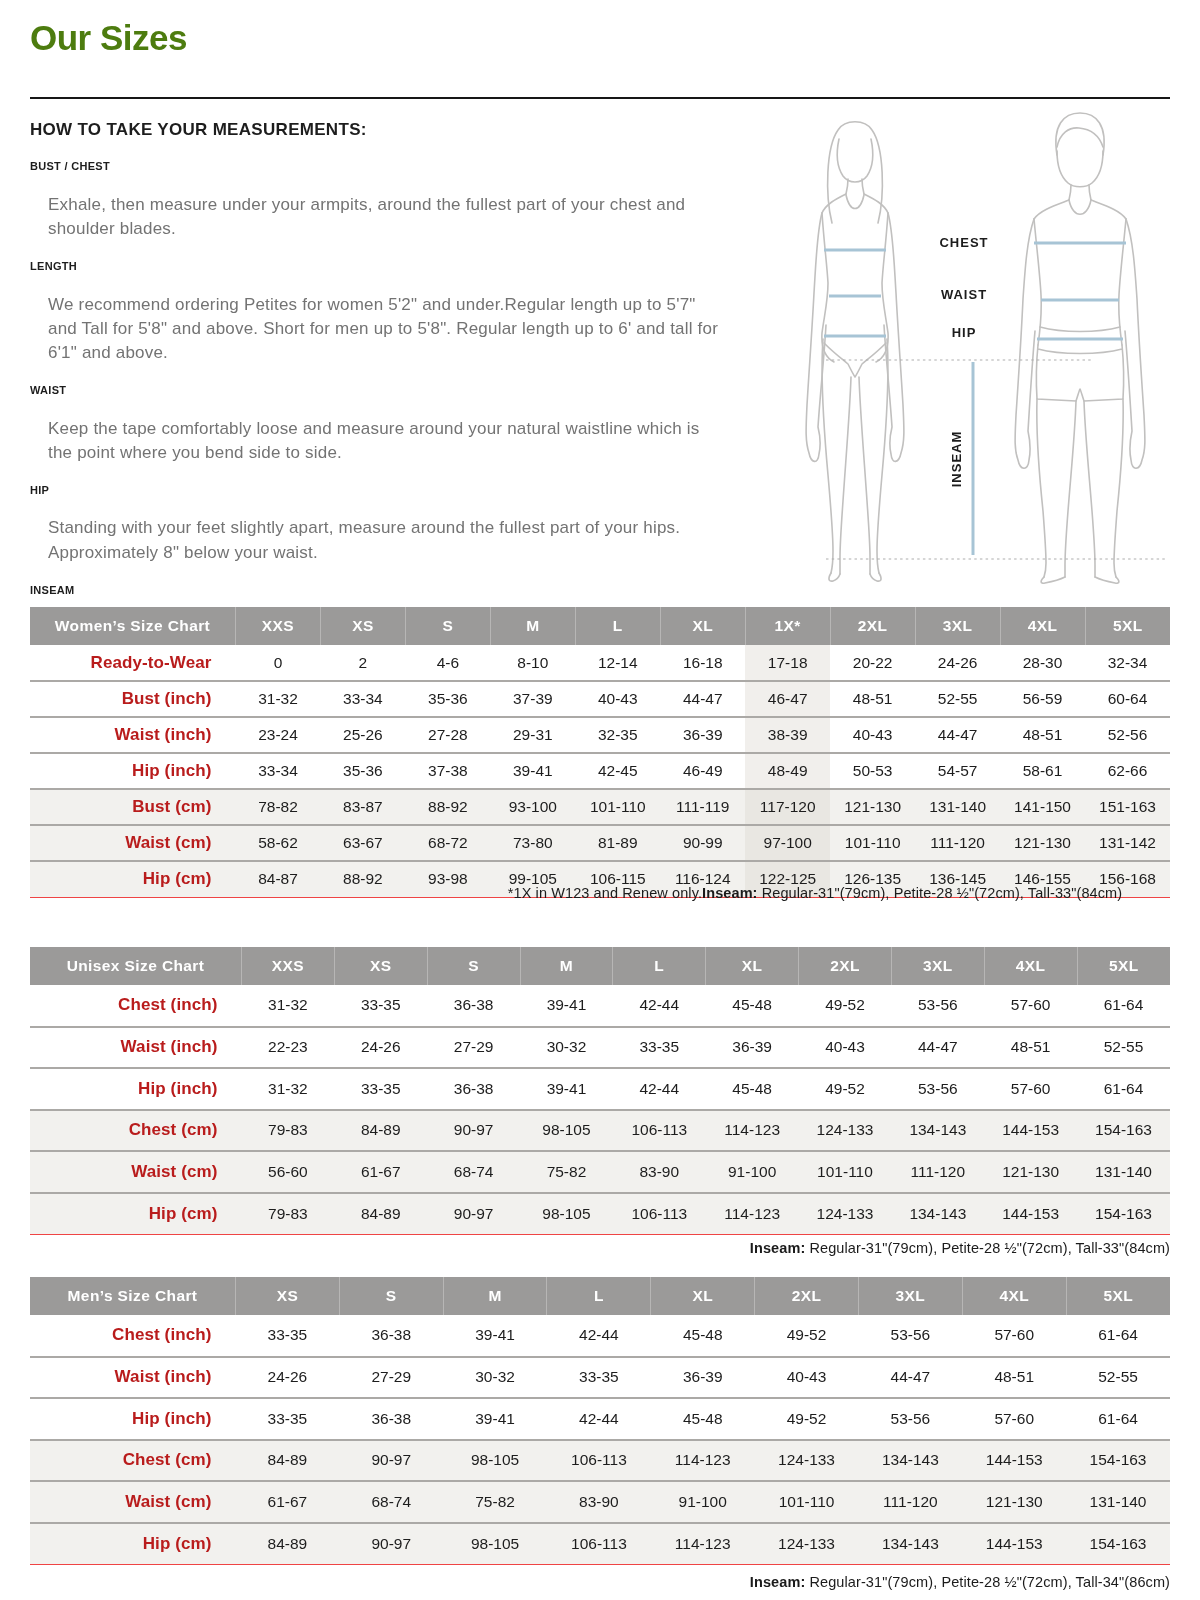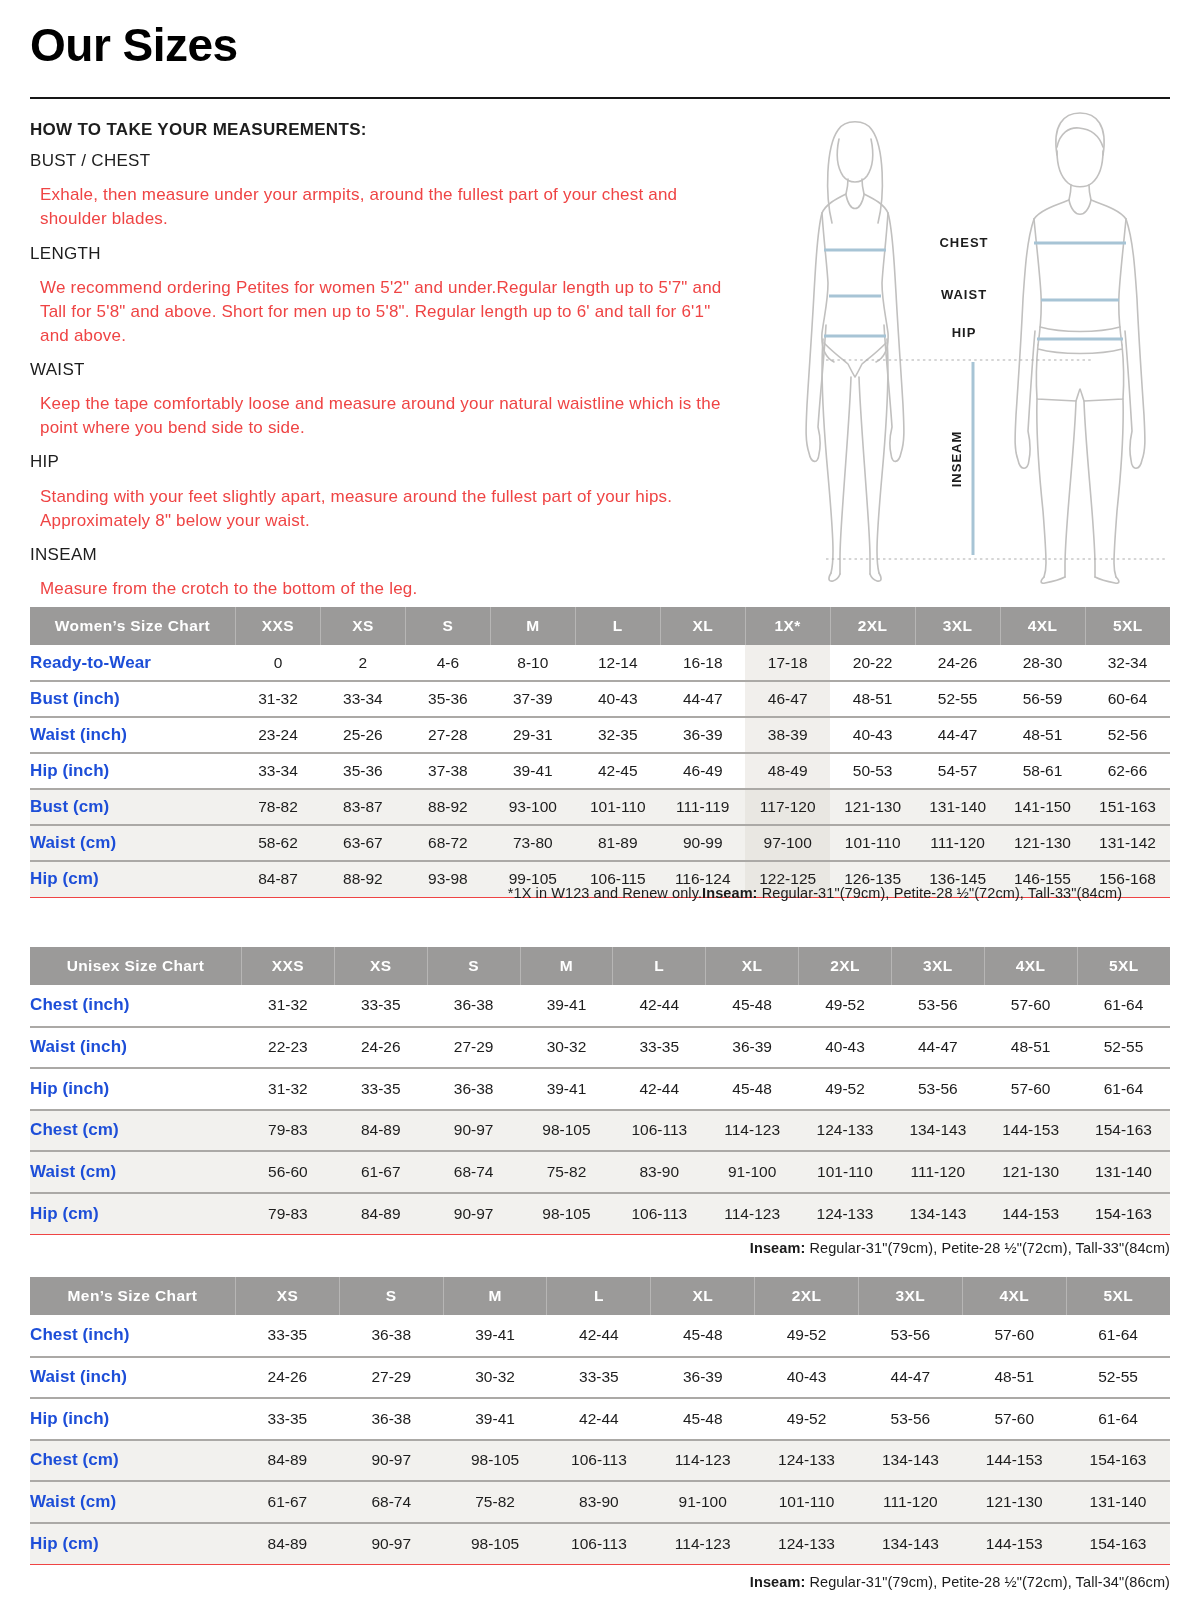--- a/index.html
+++ b/index.html
@@ -1,38 +1,38 @@
 <!DOCTYPE html>
 <html><head>
 <meta charset="utf-8">
 <style>
   html,body{margin:0;padding:0;background:#ffffff;}
   #page{
     position:relative;width:1200px;height:1600px;background:#fff;
     font-family:"Liberation Sans","DejaVu Sans",sans-serif;color:#1d1d1d;overflow:hidden;
   }
   
-  .title{position:absolute;left:30px;top:18px;font-size:46px;font-weight:700;letter-spacing:-.5px;color:#000000;margin:0;}
+  .title{position:absolute;left:30px;top:18px;font-size:35px;font-weight:700;letter-spacing:-.5px;color:#4d7c0f;margin:0;}
   .title-rule{position:absolute;left:30px;top:97px;width:1140px;height:2px;background:#171717;}
   
   .instructions{position:absolute;left:30px;top:118px;width:712px;font-size:17px;line-height:1.42;letter-spacing:.2px;}
   .ins-heading{font-size:17px;font-weight:700;margin:0 0 6px 0;letter-spacing:.3px;}
-  .ins-title{font-size:17px;font-weight:400;margin:7px 0 3px 0;letter-spacing:.3px;}
-  .ins-body{margin:10px;color:#ef4444;}
+  .ins-title{font-size:11px;font-weight:700;margin:17px 0 3px 0;letter-spacing:.3px;}
+  .ins-body{margin:18px;color:#737373;}
   
   .diagram{position:absolute;left:780px;top:103px;width:395px;height:487px;}
   .fig-line{fill:none;stroke:#c1c0bf;stroke-width:1.6;stroke-linecap:round;stroke-linejoin:round;}
   .measure{stroke:#a7c4d5;stroke-width:3;stroke-linecap:butt;}
   .dashed{stroke:#aeaeae;stroke-width:1.2;stroke-dasharray:2.5 3.2;fill:none;}
   .diag-label{font-family:"Liberation Sans","DejaVu Sans",sans-serif;font-size:13px;font-weight:700;fill:#1c1c1c;letter-spacing:1px;}
   
   table.size-table{position:absolute;left:30px;width:1140px;border-collapse:collapse;table-layout:fixed;}
   table.size-table thead th{background:#9b9a99;color:#ffffff;font-size:15.5px;font-weight:700;letter-spacing:.4px;height:38px;padding:0;}
   table.size-table thead th.t-size{border-left:1px solid rgba(255,255,255,.28);}
-  table.size-table tbody th{ text-align:left;padding:0 24px 0 0;font-size:17px;font-weight:700;color:#1d4ed8;letter-spacing:.1px;}
+  table.size-table tbody th{ text-align:right;padding:0 24px 0 0;font-size:17px;font-weight:700;color:#b91c1c;letter-spacing:.1px;}
   table.size-table tbody td{text-align:center;font-size:15.5px;color:#1d1d1d;padding:0;}
   table.size-table tbody tr{height:36px;}
   table.t-roomy tbody tr{height:41.5px;}
   table.size-table tbody tr + tr{border-top:2px solid #aba9a6;}
   table.size-table tbody tr:last-child{border-bottom:1px solid #ef4444;}
   tr.shaded th, tr.shaded td{background:#f2f1ee;}
   td.hl{background:#f1efec;}
   tr.shaded td.hl{background:#e9e7e2;margin-top:30px;}
   #women-table{top:607px;}
   #unisex-table{top:947px;}

